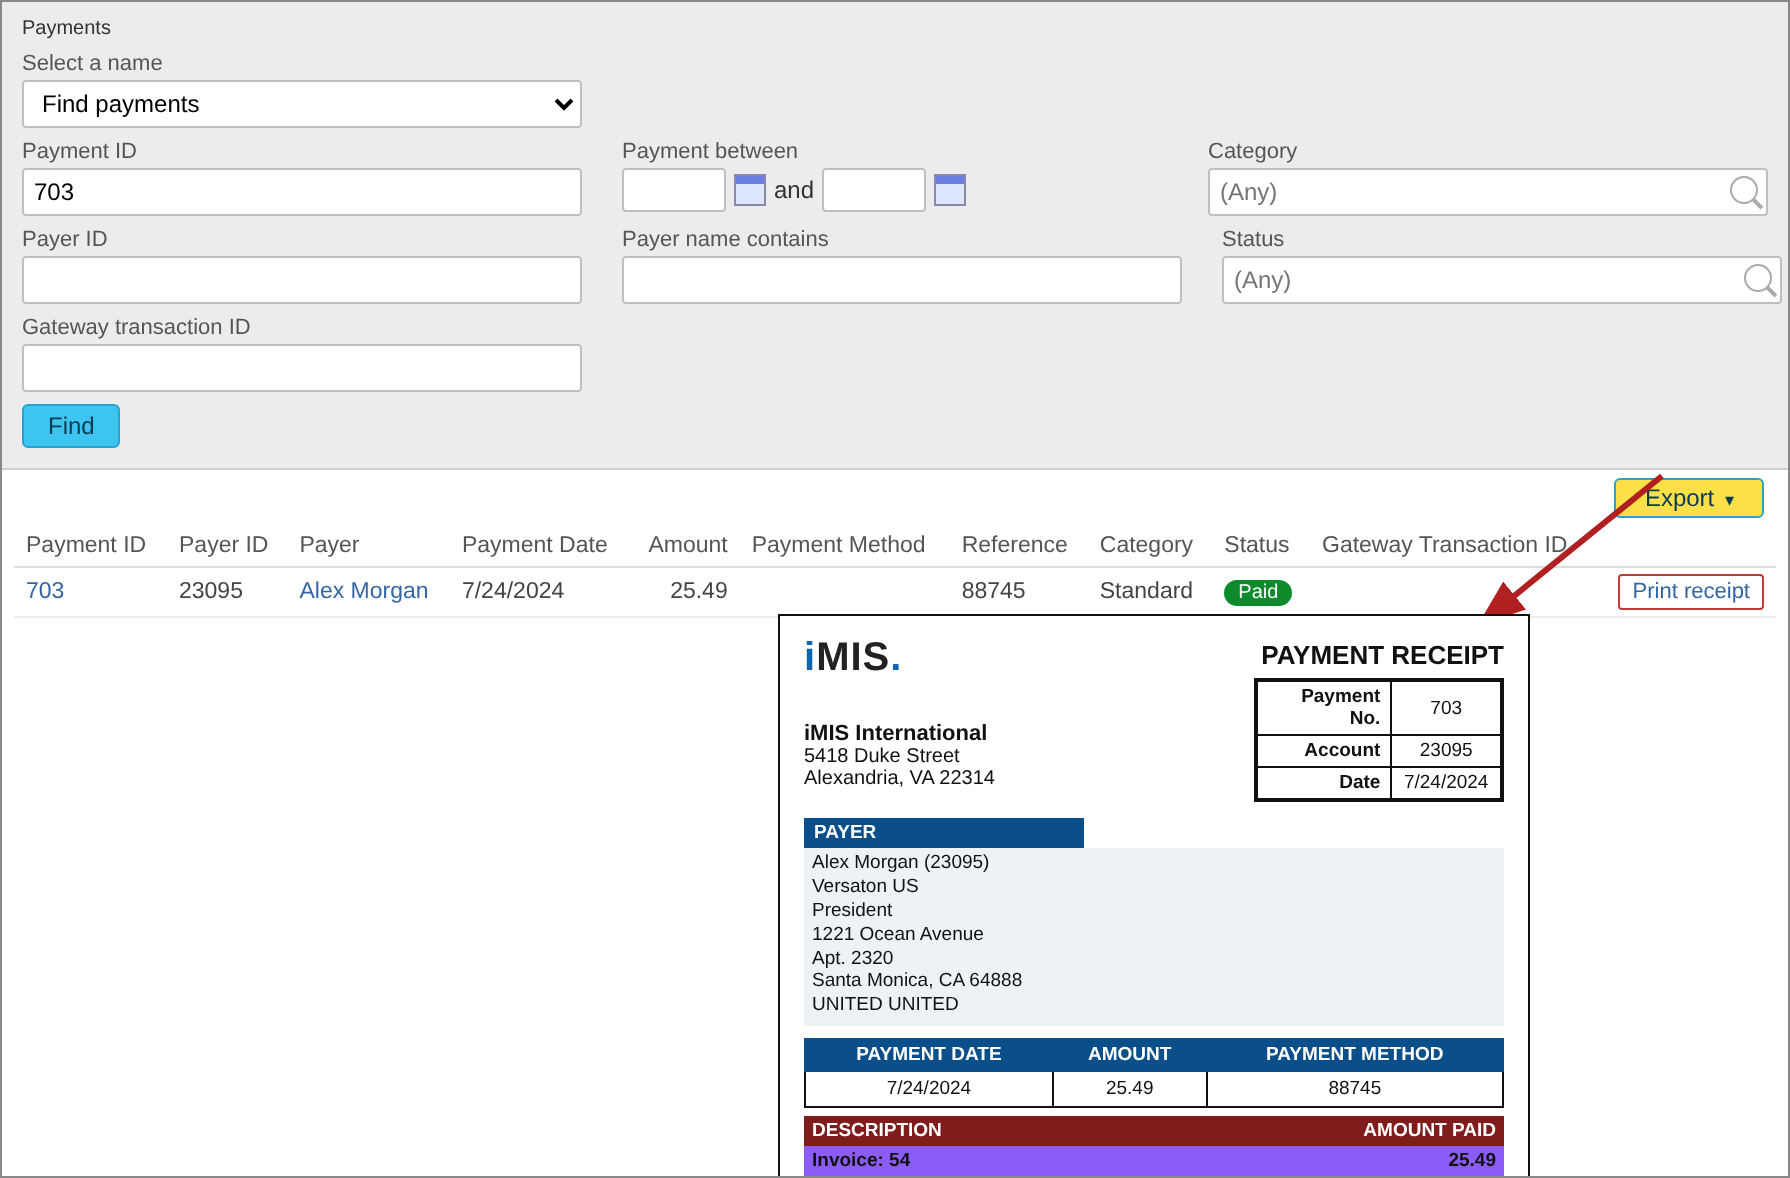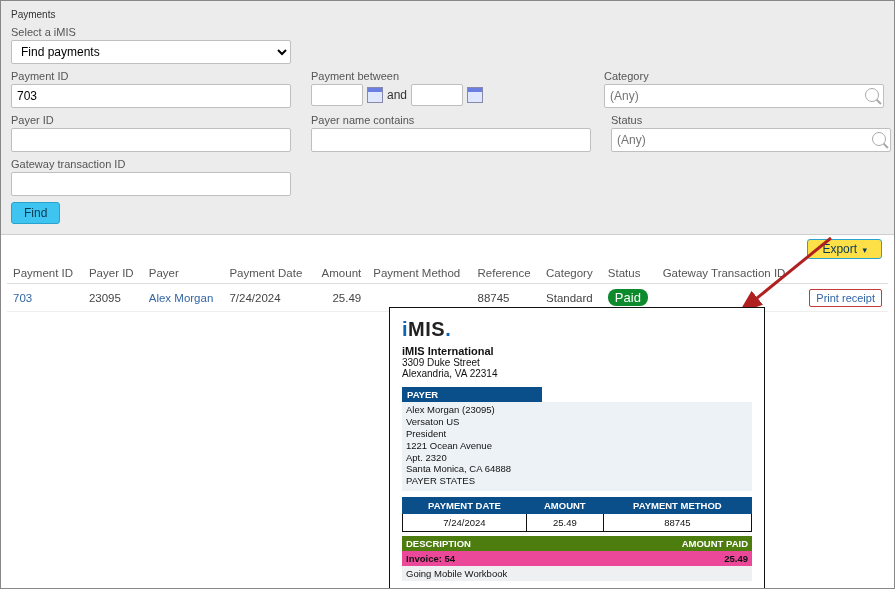--- a/index.html
+++ b/index.html
@@ -99,21 +99,21 @@
     text-align:left; font-weight:normal; color:#555;
     padding:4px 6px; border-bottom:1px solid #ddd;
     background:#fff;
   }
   .results td {
     padding:6px 6px; border-bottom:1px solid #eee; color:#444;
   }
   .results td.num { text-align:right; }
   .link { color:#3366a3; cursor:pointer; }
   .badge-paid {
-    background:#0d8a2c; color:#fff; font-size:13px;
+    background:#0d8a2c; color:#fff; font-size:10px;
     padding:1px 7px; border-radius:8px;text-align:center;
   }
   .print-link {
     border:1.5px solid #c23a3a; padding:2px 6px;
     color:#3366a3; cursor:pointer; border-radius:2px;
     font-size:11px;
   }
 
   
   .receipt {
@@ -124,21 +124,21 @@
     background:#fff;
     padding: 10px 12px 10px 12px;
     font-size: 10px;
     color:#111;
   }
   .receipt-head { display:flex; justify-content:space-between; align-items:flex-start; }
   .logo { font-size: 20px; font-weight:700; letter-spacing:0.5px; color:#222; }
   .logo .dot { color:#0a66b5; }
   .logo .i1 { color:#0a66b5; }
   .receipt-title { font-weight:700; font-size:13px; margin-top:2px; }
-  .org { margin-top:4px; }
+  .org { margin-top:20px; }
   .org .name { font-weight:700; font-size:11px; }
   .meta-box {
     border:1px solid #111; margin-top:4px;
     font-size:9.5px;
   }
   .meta-box table { width:100%; border-collapse:collapse; }
   .meta-box td { border:1px solid #111; padding:2px 5px; }
   .meta-box td:first-child { font-weight:700; width:55%; }
   .meta-box td:last-child { text-align:center; }
 
@@ -151,46 +151,46 @@
   .pay-table, .desc-table {
     width:100%; border-collapse:collapse; font-size:9.5px;
   }
   .pay-table th {
     background:#0b4f8a; color:#fff; font-weight:700;
     padding:2px 4px; border:1px solid #0b4f8a; text-align:center;
   }
   .pay-table td { border:1px solid #111; padding:3px 4px; text-align:center; }
 
   .desc-table th {
-    background:#4d7c0f; color:#fff; font-weight:700;
+    background:#7f1d1d; color:#fff; font-weight:700;
     padding:2px 4px; font-size:9.5px;
   }
   .desc-table th.right { text-align:right; }
   .desc-table td {
-    background:#ec4899; padding:2px 4px;
+    background:#8b5cf6; padding:2px 4px;
   }
   .desc-table td.right { text-align:right; font-weight:700; }
   .desc-table tr.alt td { background:#eef0f2; }
 
   
   .arrow-svg {
     position:absolute;
     left: 730px; top: 232px;
     overflow: visible;
     pointer-events:none;
   }
 </style>
 </head>
 <body>
 
 <div class="panel">
   <div class="panel-title">Payments</div>
 
   <div class="col" style="margin-bottom:6px">
-    <div class="field-label">Select a iMIS</div>
+    <div class="field-label">Select a name</div>
     <select class="query-select">
       <option>Find payments</option>
     </select>
   </div>
 
   <div class="row">
     <div class="col">
       <div class="field-label">Payment ID</div>
       <input class="text-input wide" value="703" style="">
     </div>
@@ -289,35 +289,56 @@
   </defs>
   <line x1="100" y1="5" x2="10" y2="78" stroke="#b02020" stroke-width="3" marker-end="url(#ah)"></line>
 </svg>
 
 <div class="receipt">
   <div class="receipt-head">
     <div>
       <div class="logo"><span class="i1">i</span>MIS<span class="dot">.</span></div>
       <div class="org">
         <div class="name">iMIS International</div>
-        <div>3309 Duke Street</div>
+        <div>5418 Duke Street</div>
         <div>Alexandria, VA 22314</div>
+      </div>
+    </div>
+    <div style="text-align:right">
+      <div class="receipt-title">PAYMENT RECEIPT</div>
+      <div class="meta-box">
+        <table>
+          <tbody>
+              <tr>
+                <td>Payment No.</td>
+                <td>703</td>
+              </tr>
+          <tr>
+                <td>Account</td>
+                <td>23095</td>
+              </tr>
+          <tr>
+                <td>Date</td>
+                <td>7/24/2024</td>
+              </tr>
+        </tbody>
+          </table>
       </div>
     </div>
   </div>
 
   <div class="section-hdr" style="width:40%">PAYER</div>
   <div class="payer-block">
     <div>Alex Morgan (23095)</div>
     <div>Versaton US</div>
     <div>President</div>
     <div>1221 Ocean Avenue</div>
     <div>Apt. 2320</div>
     <div>Santa Monica, CA 64888</div>
-    <div>PAYER STATES</div>
+    <div>UNITED UNITED</div>
   </div>
 
   <table class="pay-table" style="margin-top:6px">
     <tbody>
         <tr>
       <th>PAYMENT DATE</th>
       <th>AMOUNT</th>
       <th>PAYMENT METHOD</th>
     </tr>
     <tr>

